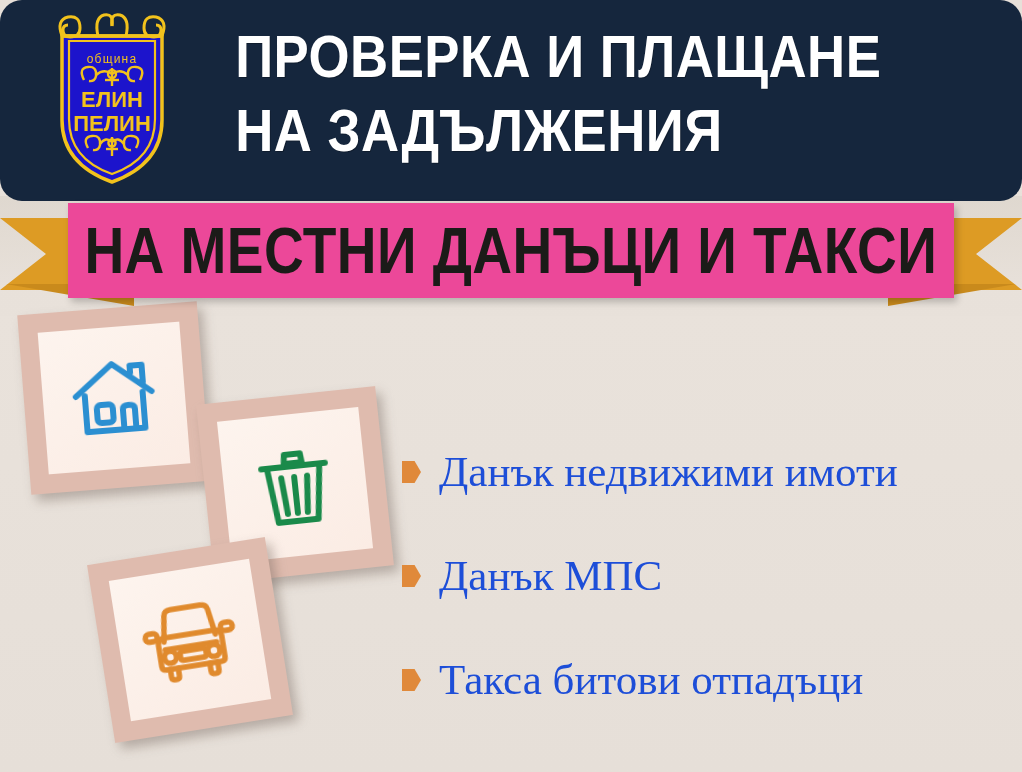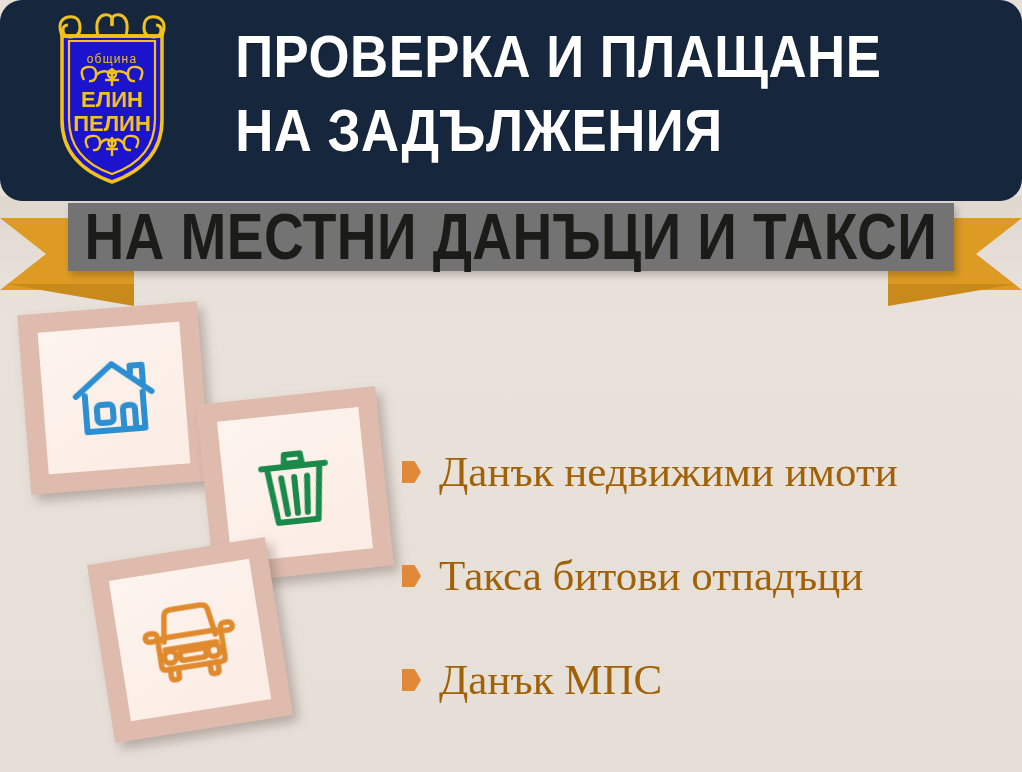--- a/index.html
+++ b/index.html
@@ -113,22 +113,22 @@
     background: #c98a1c;
   }
   .ribbon-fold.left { left: 6px; clip-path: polygon(0 0, 128px 0, 128px 22px); }
   .ribbon-fold.right { right: 6px; clip-path: polygon(0 0, 128px 0, 0 22px); }
 
   .ribbon-band {
     position: absolute;
     left: 68px;
     top: 7px;
     width: 886px;
-    height: 68px;
-    background: #737373;
+    height: 95px;
+    background: #ec4899;
     display: flex;
     align-items: center;
     justify-content: center;
     box-shadow: 3px 4px 7px rgba(0,0,0,0.22);
   }
   .ribbon-text {
     font-family: "Liberation Sans Narrow", "Liberation Sans", sans-serif;
     font-weight: bold;
     font-size: 64px;
     line-height: 64px;
@@ -208,21 +208,21 @@
     width: 19px;
     height: 22px;
     margin-right: 18px;
     background: #e0893a;
     clip-path: polygon(0 0, 66% 0, 100% 50%, 66% 100%, 0 100%);
   }
   .bullet-label {
     font-family: "Liberation Serif", "DejaVu Serif", serif;
     font-size: 43px;
     line-height: 48px;
-    color: #a16207;
+    color: #1d4ed8;
     white-space: nowrap;
   }
 </style>
 </head>
 <body>
 
 <div class="poster">
 
   <div class="bg-base"></div>
   <div class="bg-soft-band"></div>
@@ -349,22 +349,22 @@
 
   <div class="bullets">
 
     <div class="bullet-row">
       <span class="bullet-marker"></span>
       <span class="bullet-label">Данък недвижими имоти</span>
     </div>
 
     <div class="bullet-row">
       <span class="bullet-marker"></span>
-      <span class="bullet-label">Такса битови отпадъци</span>
+      <span class="bullet-label">Данък МПС</span>
     </div>
 
     <div class="bullet-row">
       <span class="bullet-marker"></span>
-      <span class="bullet-label">Данък МПС</span>
+      <span class="bullet-label">Такса битови отпадъци</span>
     </div>
   </div>
 
 </div>
 
 </body></html>

